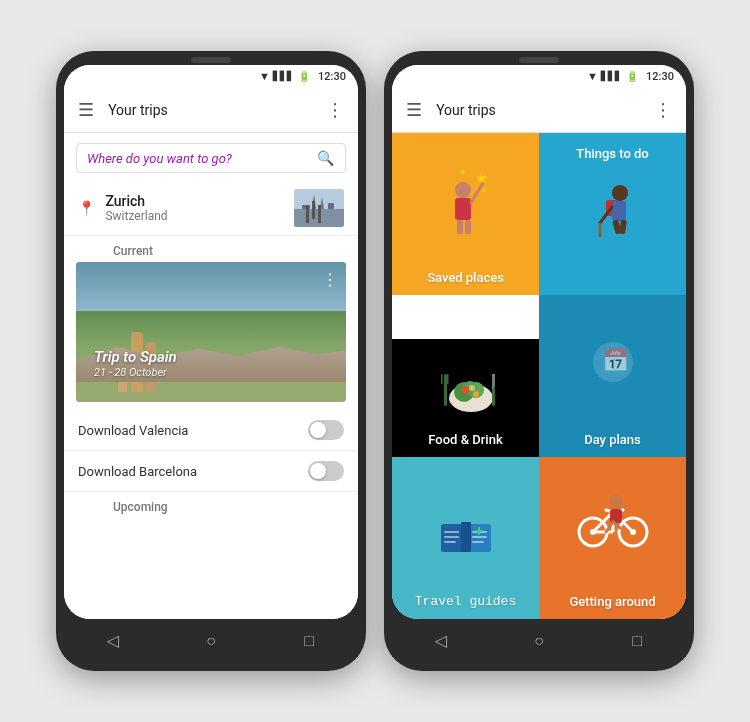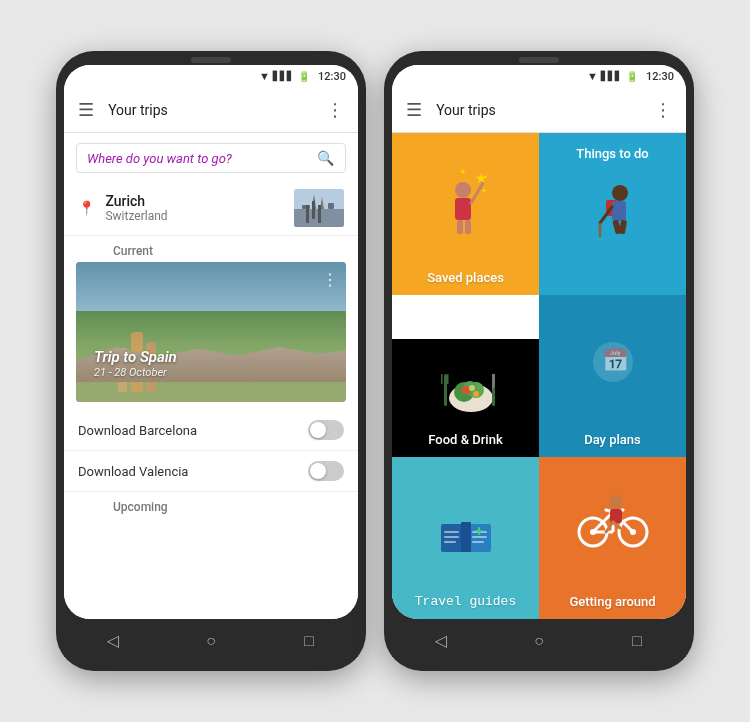--- a/index.html
+++ b/index.html
@@ -394,25 +394,25 @@
           <div style="position:absolute;top:0;left:0;right:0;bottom:0;background:linear-gradient(180deg,rgba(0,0,0,0.2) 0%,rgba(0,0,0,0.0) 60%);"></div>
         </div>
         <span class="trip-more">⋮</span>
         <div class="trip-card-info">
           <div class="trip-title">Trip to Spain</div>
           <div class="trip-dates">21 - 28 October</div>
         </div>
       </div>
 
       <div class="toggle-row">
+        <span class="toggle-label">Download Valencia</span>
+        <div class="toggle-switch"></div>
+      </div>
+      <div class="toggle-row">
         <span class="toggle-label">Download Barcelona</span>
-        <div class="toggle-switch"></div>
-      </div>
-      <div class="toggle-row">
-        <span class="toggle-label">Download Valencia</span>
         <div class="toggle-switch"></div>
       </div>
 
       <div class="section-label">Upcoming</div>
 
       <div style="flex:1; background:#fff;"></div>
 
     </div>
 
     <div class="bottom-nav">

